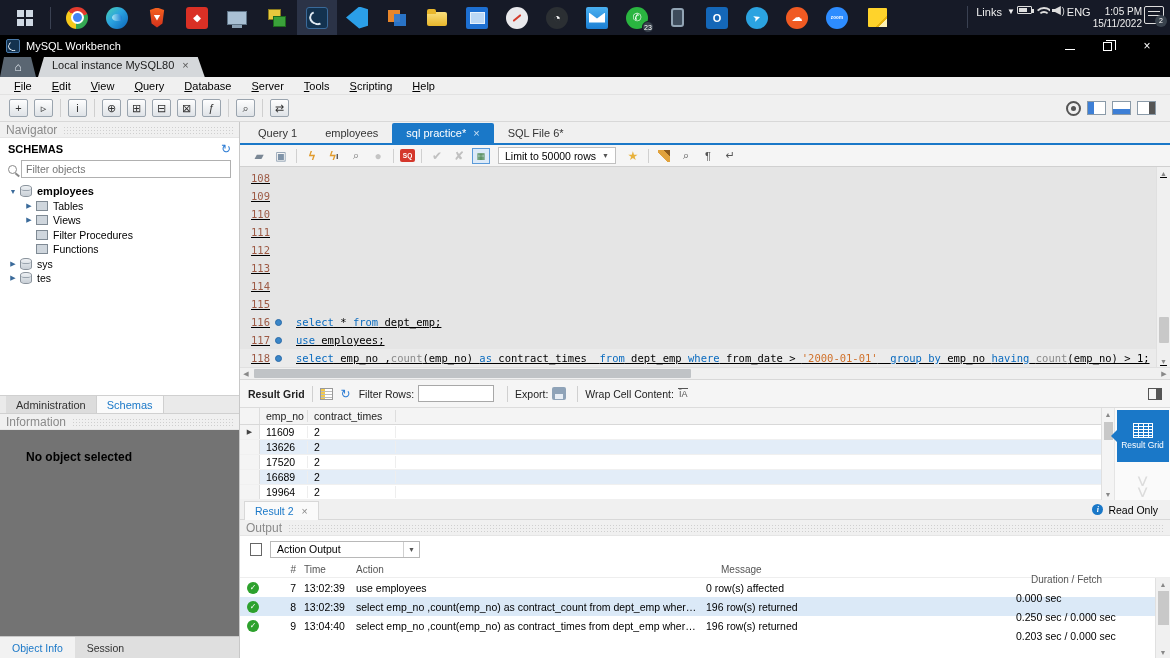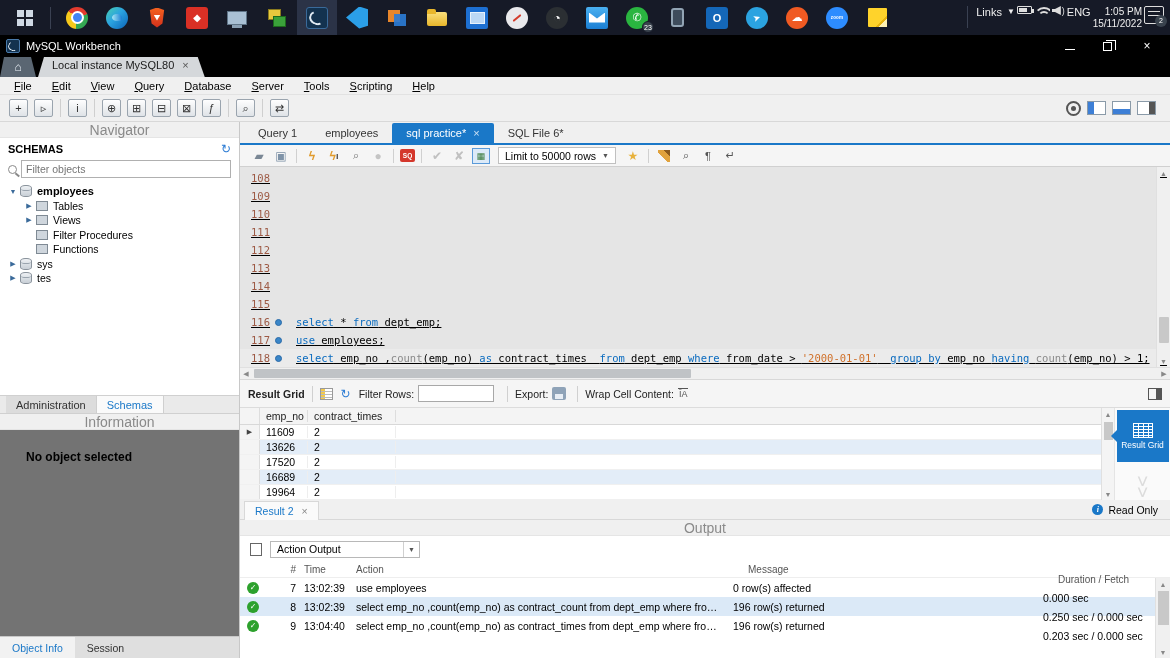--- a/index.html
+++ b/index.html
@@ -106,21 +106,21 @@
   .pt { width:19px; height:14px; border:1px solid #8a9aa8; background:#fff; position:relative; cursor:pointer; }
   .pt-left::before { content:""; position:absolute; left:0; top:0; bottom:0; width:6px; background:#3d7fd6; }
   .pt-bottom::before { content:""; position:absolute; left:0; right:0; bottom:0; height:5px; background:#3d7fd6; }
   .pt-right::before { content:""; position:absolute; right:0; top:0; bottom:0; width:6px; background:#555; }
 
   
   .main { display:flex; height:536px; }
   .sidebar { width:240px; background:#fbfbfb; border-right:1px solid #c8c8c8; display:flex; flex-direction:column; }
   .content { flex:1; display:flex; flex-direction:column; min-width:0; }
 
-  .sec-head { height:16px; background:#f0f0f0; display:flex; align-items:center; padding:0 6px; gap:6px; color:#8a8a8a; font-size:14px; border-bottom:1px solid #e5e5e5;flex-direction:column; }
+  .sec-head { height:16px; background:#f0f0f0; display:flex; align-items:center; padding:0 6px; gap:6px; color:#8a8a8a; font-size:12px; border-bottom:1px solid #e5e5e5; }
   .dots { flex:1; height:8px; background-image:radial-gradient(#cfcfcf 0.8px, transparent 1px); background-size:3px 3px; }
 
   
   .schemas-panel { height:257px; background:#fff; display:flex; flex-direction:column; }
   .schemas-title { display:flex; align-items:center; padding:4px 8px 2px; }
   .schemas-title b { font-size:11px; }
   .refresh { margin-left:auto; color:#2b7bd4; font-size:12px; cursor:pointer; }
   .filter-row { display:flex; align-items:center; gap:4px; padding:2px 8px 4px; }
   .mag { width:9px; height:9px; border:1.5px solid #8a8a8a; border-radius:50%; position:relative; flex:0 0 auto; }
   .mag::after { content:""; position:absolute; right:-4px; bottom:-3px; width:5px; height:1.5px; background:#8a8a8a; transform:rotate(40deg); }
@@ -234,21 +234,21 @@
   .ao-dd .caret { margin-left:auto; border-left:1px solid #d0d0d0; align-self:stretch; display:flex; align-items:center; padding:0 4px; font-size:7px; color:#555; }
   .out-head { display:flex; align-items:center; height:16px; font-size:10px; color:#555; border-bottom:1px solid #eee; }
   .out-row { display:flex; align-items:center; height:19px; font-size:10.5px; }
   .out-row.hl { background:#dbe9f7; }
   .oc-ico { width:26px; display:flex; justify-content:center; flex:0 0 auto; }
   .okc { width:12px; height:12px; border-radius:50%; background:#2da12d; color:#fff; font-size:8px; display:flex; align-items:center; justify-content:center; }
   .oc-num { width:30px; text-align:right; flex:0 0 auto; }
   .oc-time { width:60px; padding-left:8px; flex:0 0 auto; }
   .oc-action { flex:1; min-width:0; white-space:nowrap; overflow:hidden; text-overflow:ellipsis; padding-right:8px; }
   .oc-msg { width:310px; flex:0 0 auto; }
-  .oc-dur { width:112px; flex:0 0 auto;margin-top:20px; }
+  .oc-dur { width:139px; flex:0 0 auto;margin-top:20px; }
   .out-body { flex:1; display:flex; min-height:0; }
   .out-rows { flex:1; min-width:0; }
   .out-scroll { width:15px; background:#f0f0f0; border-left:1px solid #e0e0e0; display:flex; flex-direction:column; align-items:center; }
   .out-thumb { width:11px; height:34px; background:#c8c8c8; margin-top:1px; }
 </style>
 </head>
 <body>
 
 <div class="taskbar">
   <div class="tstart">

